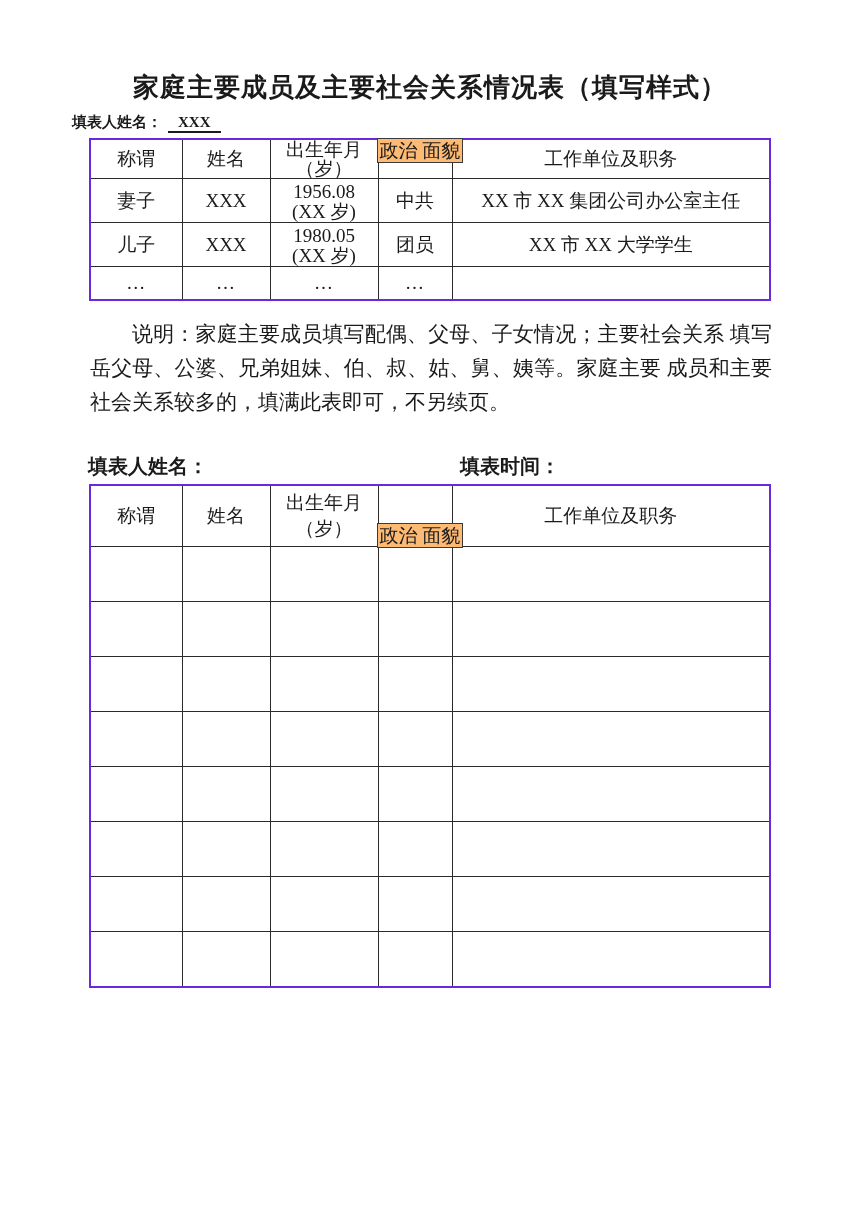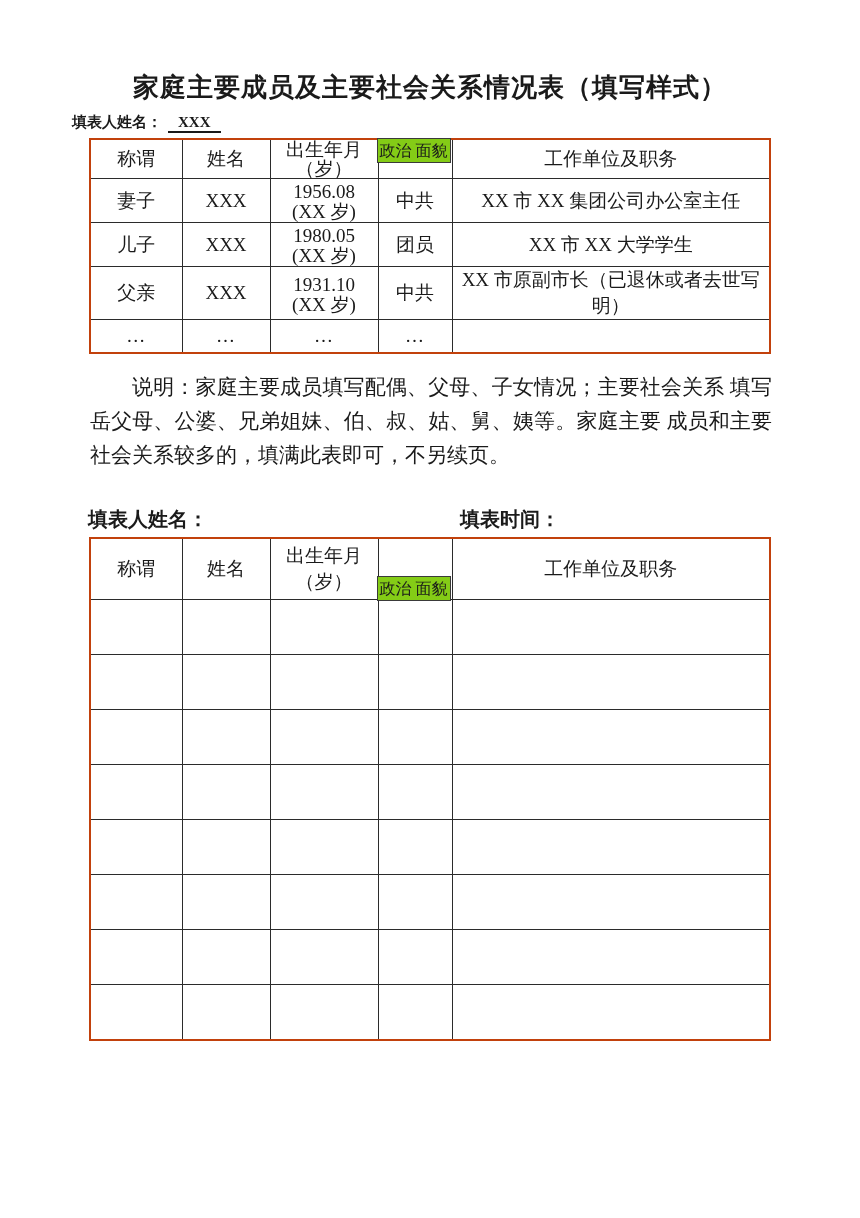--- a/index.html
+++ b/index.html
@@ -28,21 +28,21 @@
     margin-left: 6px;
     border-bottom: 2px solid #1a1a1a;
     font-family: "Liberation Serif", "DejaVu Serif", serif;
   }
 
   table.form {
     border-collapse: collapse;
     table-layout: fixed;
     width: 682px;
     margin: 5px 0 16px 89px;
-    border: 2px solid #c2410c;
+    border: 2px solid #6d28d9;
   }
   table.form th, table.form td {
     border: 1px solid #2b2b2b;
     text-align: center;
     vertical-align: middle;
     font-weight: normal;
     font-size: 19px;
     padding: 0;
     overflow: hidden;
   }
@@ -54,23 +54,23 @@
 
   
   table.sample tr.hdr  { height: 38px; }
   table.sample tr.row  { height: 36px; }
   table.sample tr.dots { height: 33px; }
   table.sample .birth-hdr div { line-height: 19px; }
   .pol-cell { position: relative; overflow: visible !important; }
   .pol-box {
     position: absolute;
     border: 1px solid #3a3a3a;
-    background: #84cc16;
+    background: #fdba74;
     white-space: nowrap;
-    font-size: 16px;
+    font-size: 19px;
     line-height: 23px;
     padding: 0 2px;
   }
   .pol-box.at-top    { top: -2px;  left: -2px; }
   .pol-box.at-bottom { bottom: -2px; left: -2px; }
 
   .birth-cell { overflow: hidden; }
   .birth-cell .b1 { line-height: 21px; margin-top: 2px; }
   .birth-cell .b2 { line-height: 20px; }
   .dots-cell { font-weight: bold; font-size: 22px; letter-spacing: 1px; }
@@ -150,30 +150,20 @@
         <td>儿子</td>
         <td>XXX</td>
         <td class="birth-cell">
           <div class="b1">1980.05</div>
           <div class="b2">(XX 岁)</div>
         </td>
         <td>团员</td>
         <td>XX 市 XX 大学学生</td>
       </tr>
 
-      <tr class="row">
-        <td>父亲</td>
-        <td>XXX</td>
-        <td class="birth-cell">
-          <div class="b1">1931.10</div>
-          <div class="b2">(XX 岁)</div>
-        </td>
-        <td>中共</td>
-        <td>XX 市原副市长（已退休或者去世写明）</td>
-      </tr>
 
 
       <tr class="dots">
         <td class="dots-cell">…</td>
         <td class="dots-cell">…</td>
         <td class="dots-cell">…</td>
         <td class="dots-cell">…</td>
         <td></td>
       </tr>
     </tbody>

